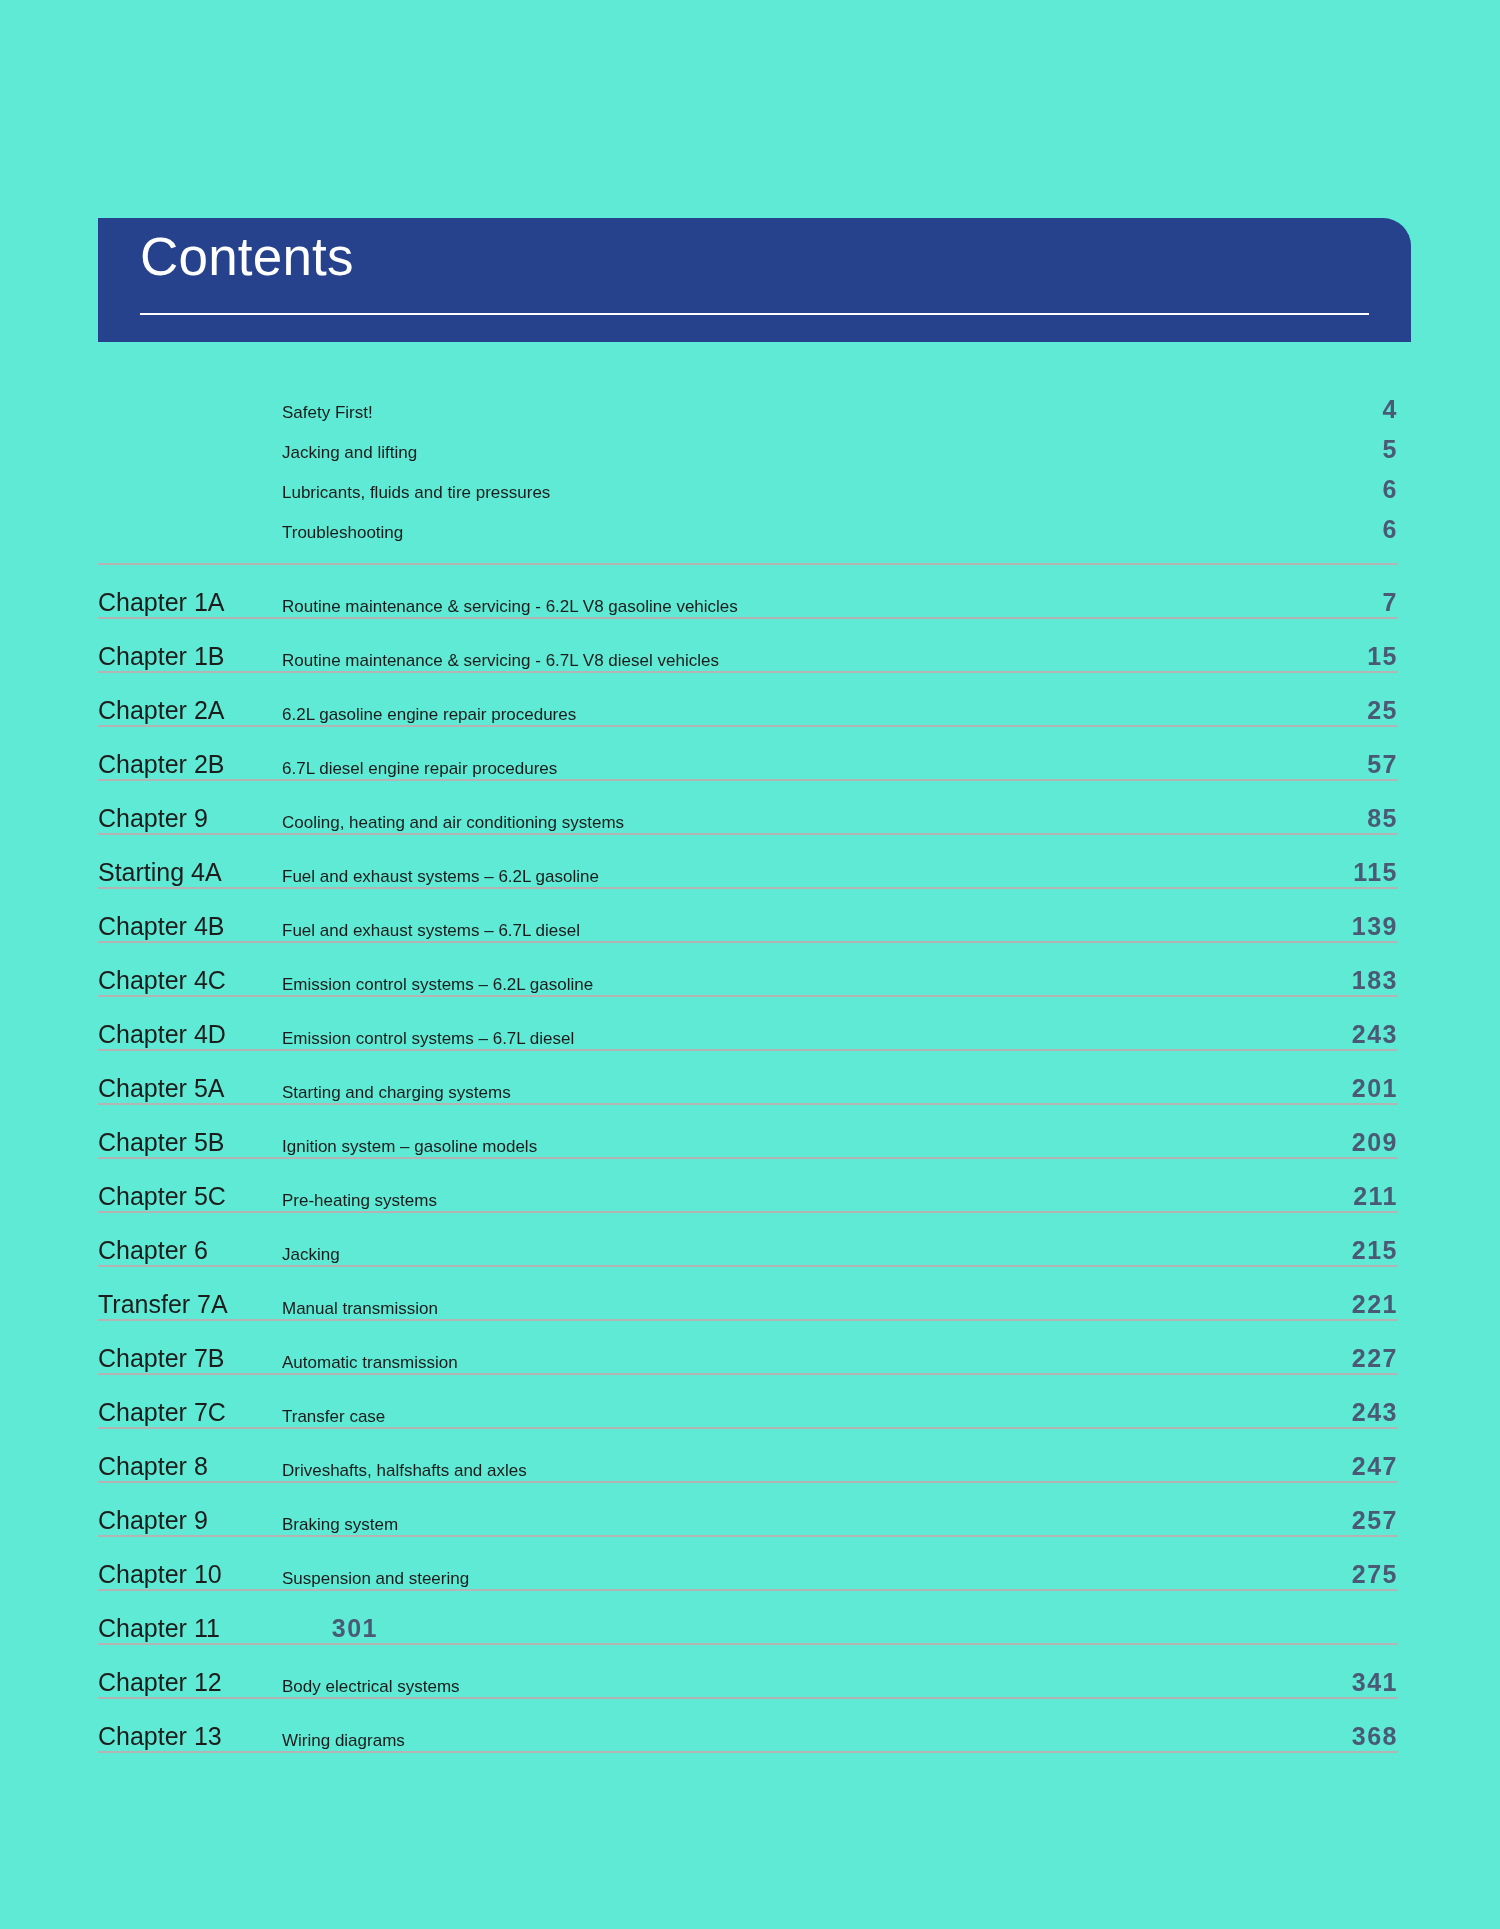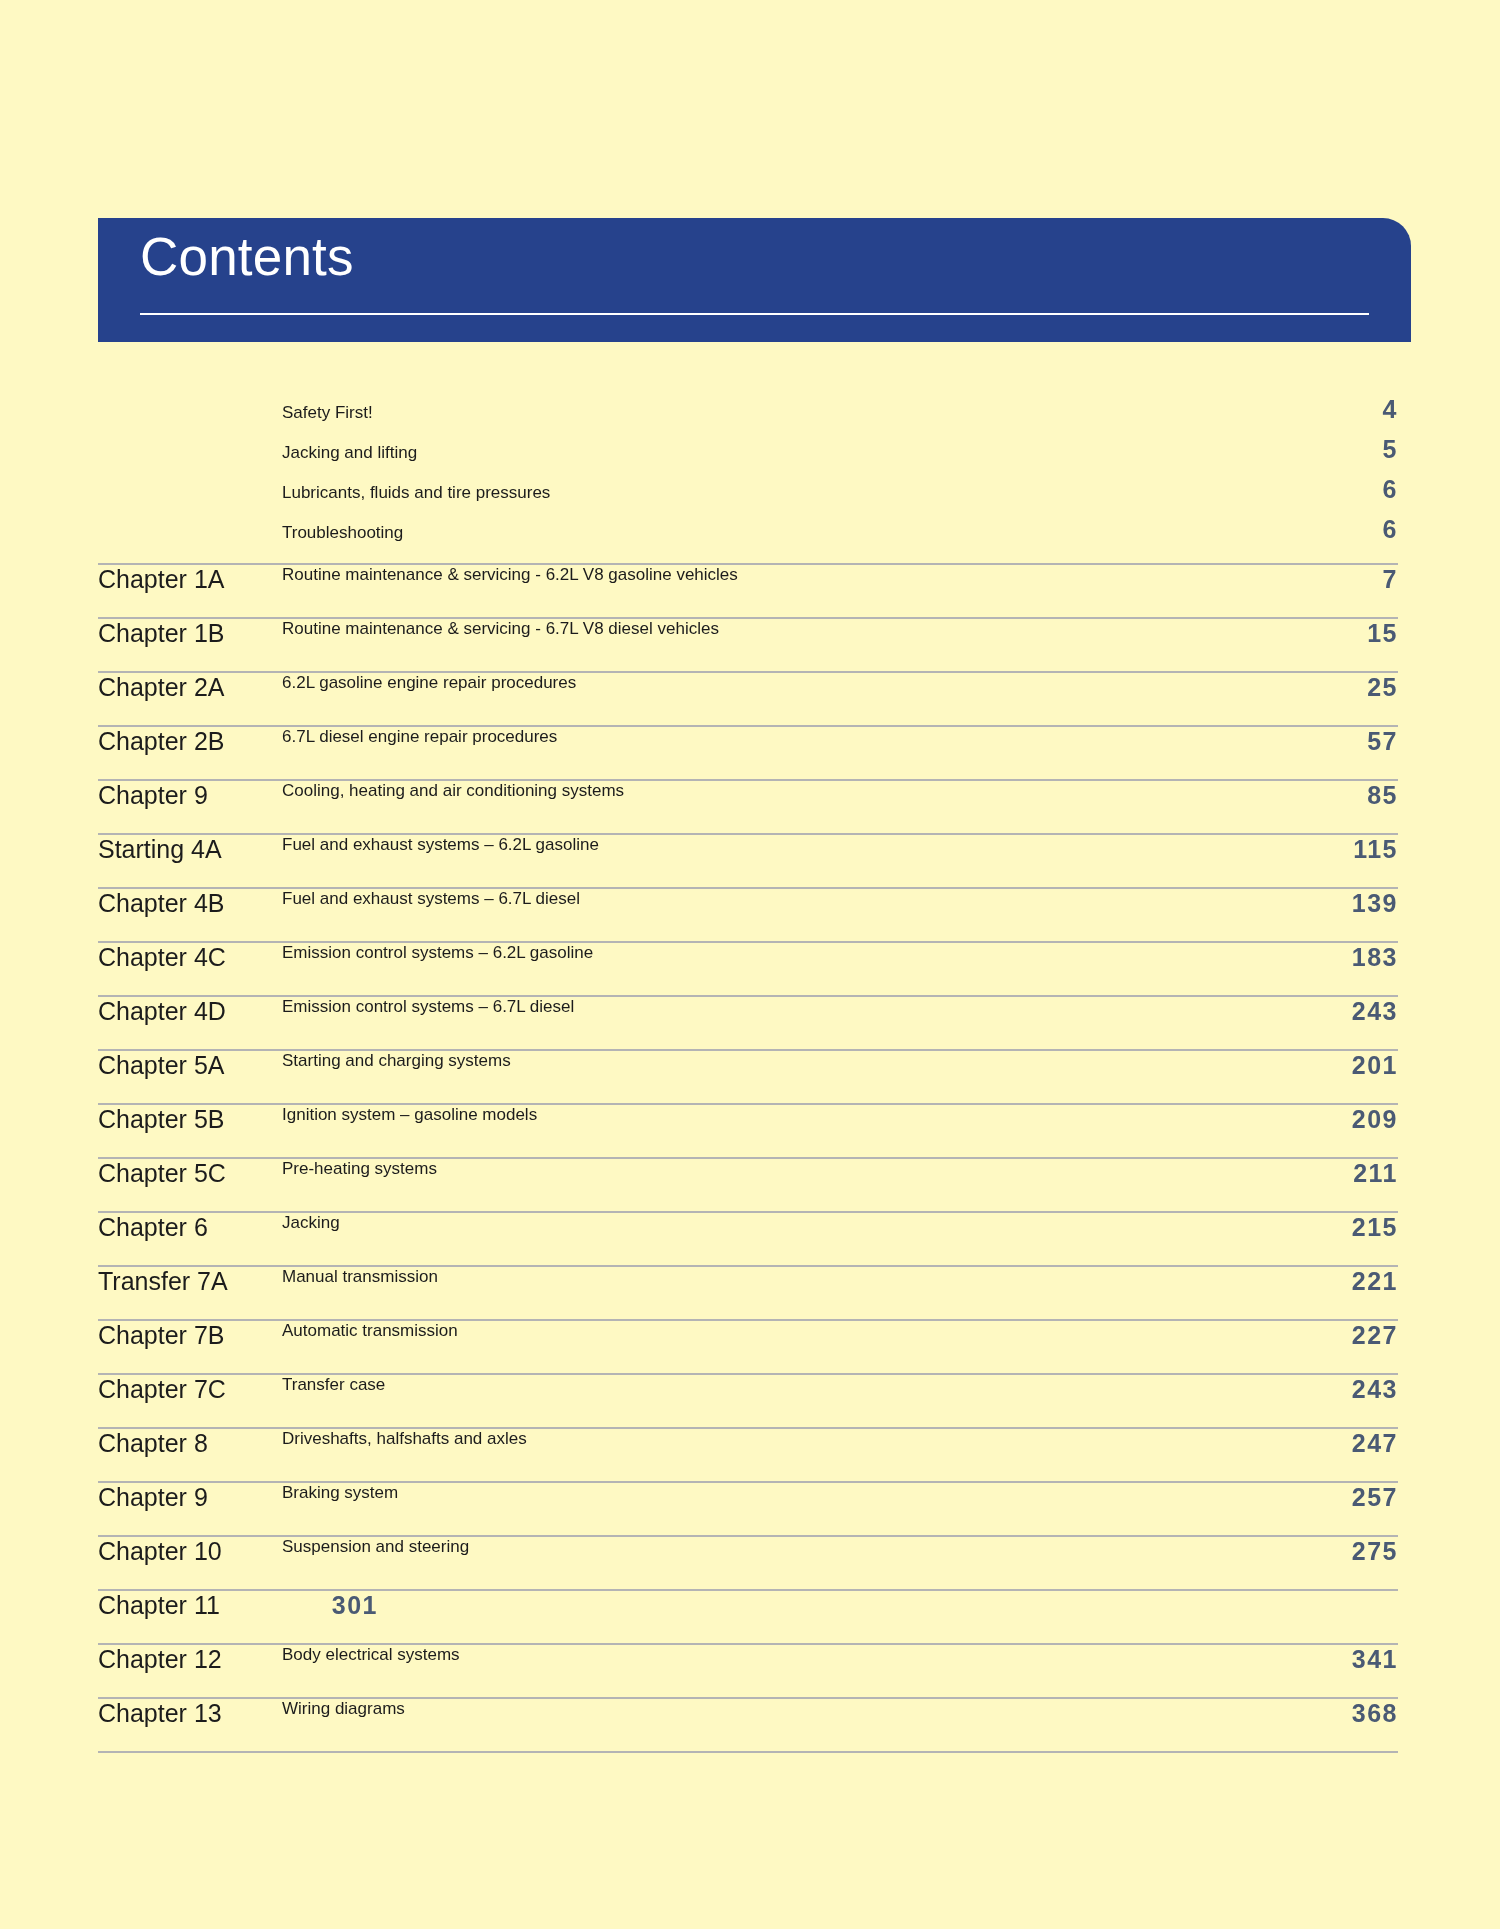--- a/index.html
+++ b/index.html
@@ -11,21 +11,21 @@
     height: 1929px;
     background: #ffffff;
     font-family: "Liberation Sans", sans-serif;
     overflow: hidden;
   }
 
   .page {
     position: relative;
     width: 1500px;
     height: 1929px;
-    background: #fef9c3;
+    background: #5eead4;
   }
 
   
   .header {
     position: absolute;
     left: 98px;
     top: 218px;
     width: 1313px;
     height: 124px;
     background: #26428c;
@@ -100,21 +100,21 @@
     font-weight: bold;
     color: #4a5a74;
     letter-spacing: 1.5px;
     white-space: nowrap;
   }
 
   
   .chapter-row {
     height: 54px;
     border-top: 2px solid #b4b4b4;
-    align-items: flex-start;
+    align-items: flex-end;
   }
   .chapter-row.first-chapter {
     border-top: 2px solid #b4b4b4;
   }
   .toc-bottom-rule {
     height: 2px;
     background: #b4b4b4;
     width: 100%;
   }
 </style>

